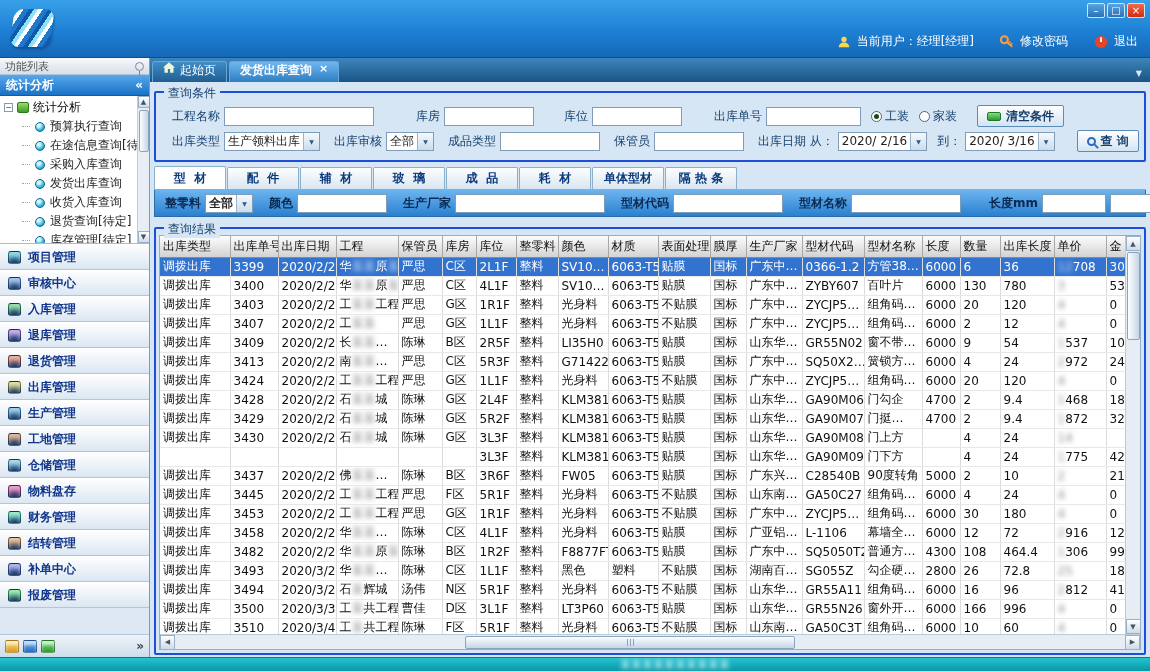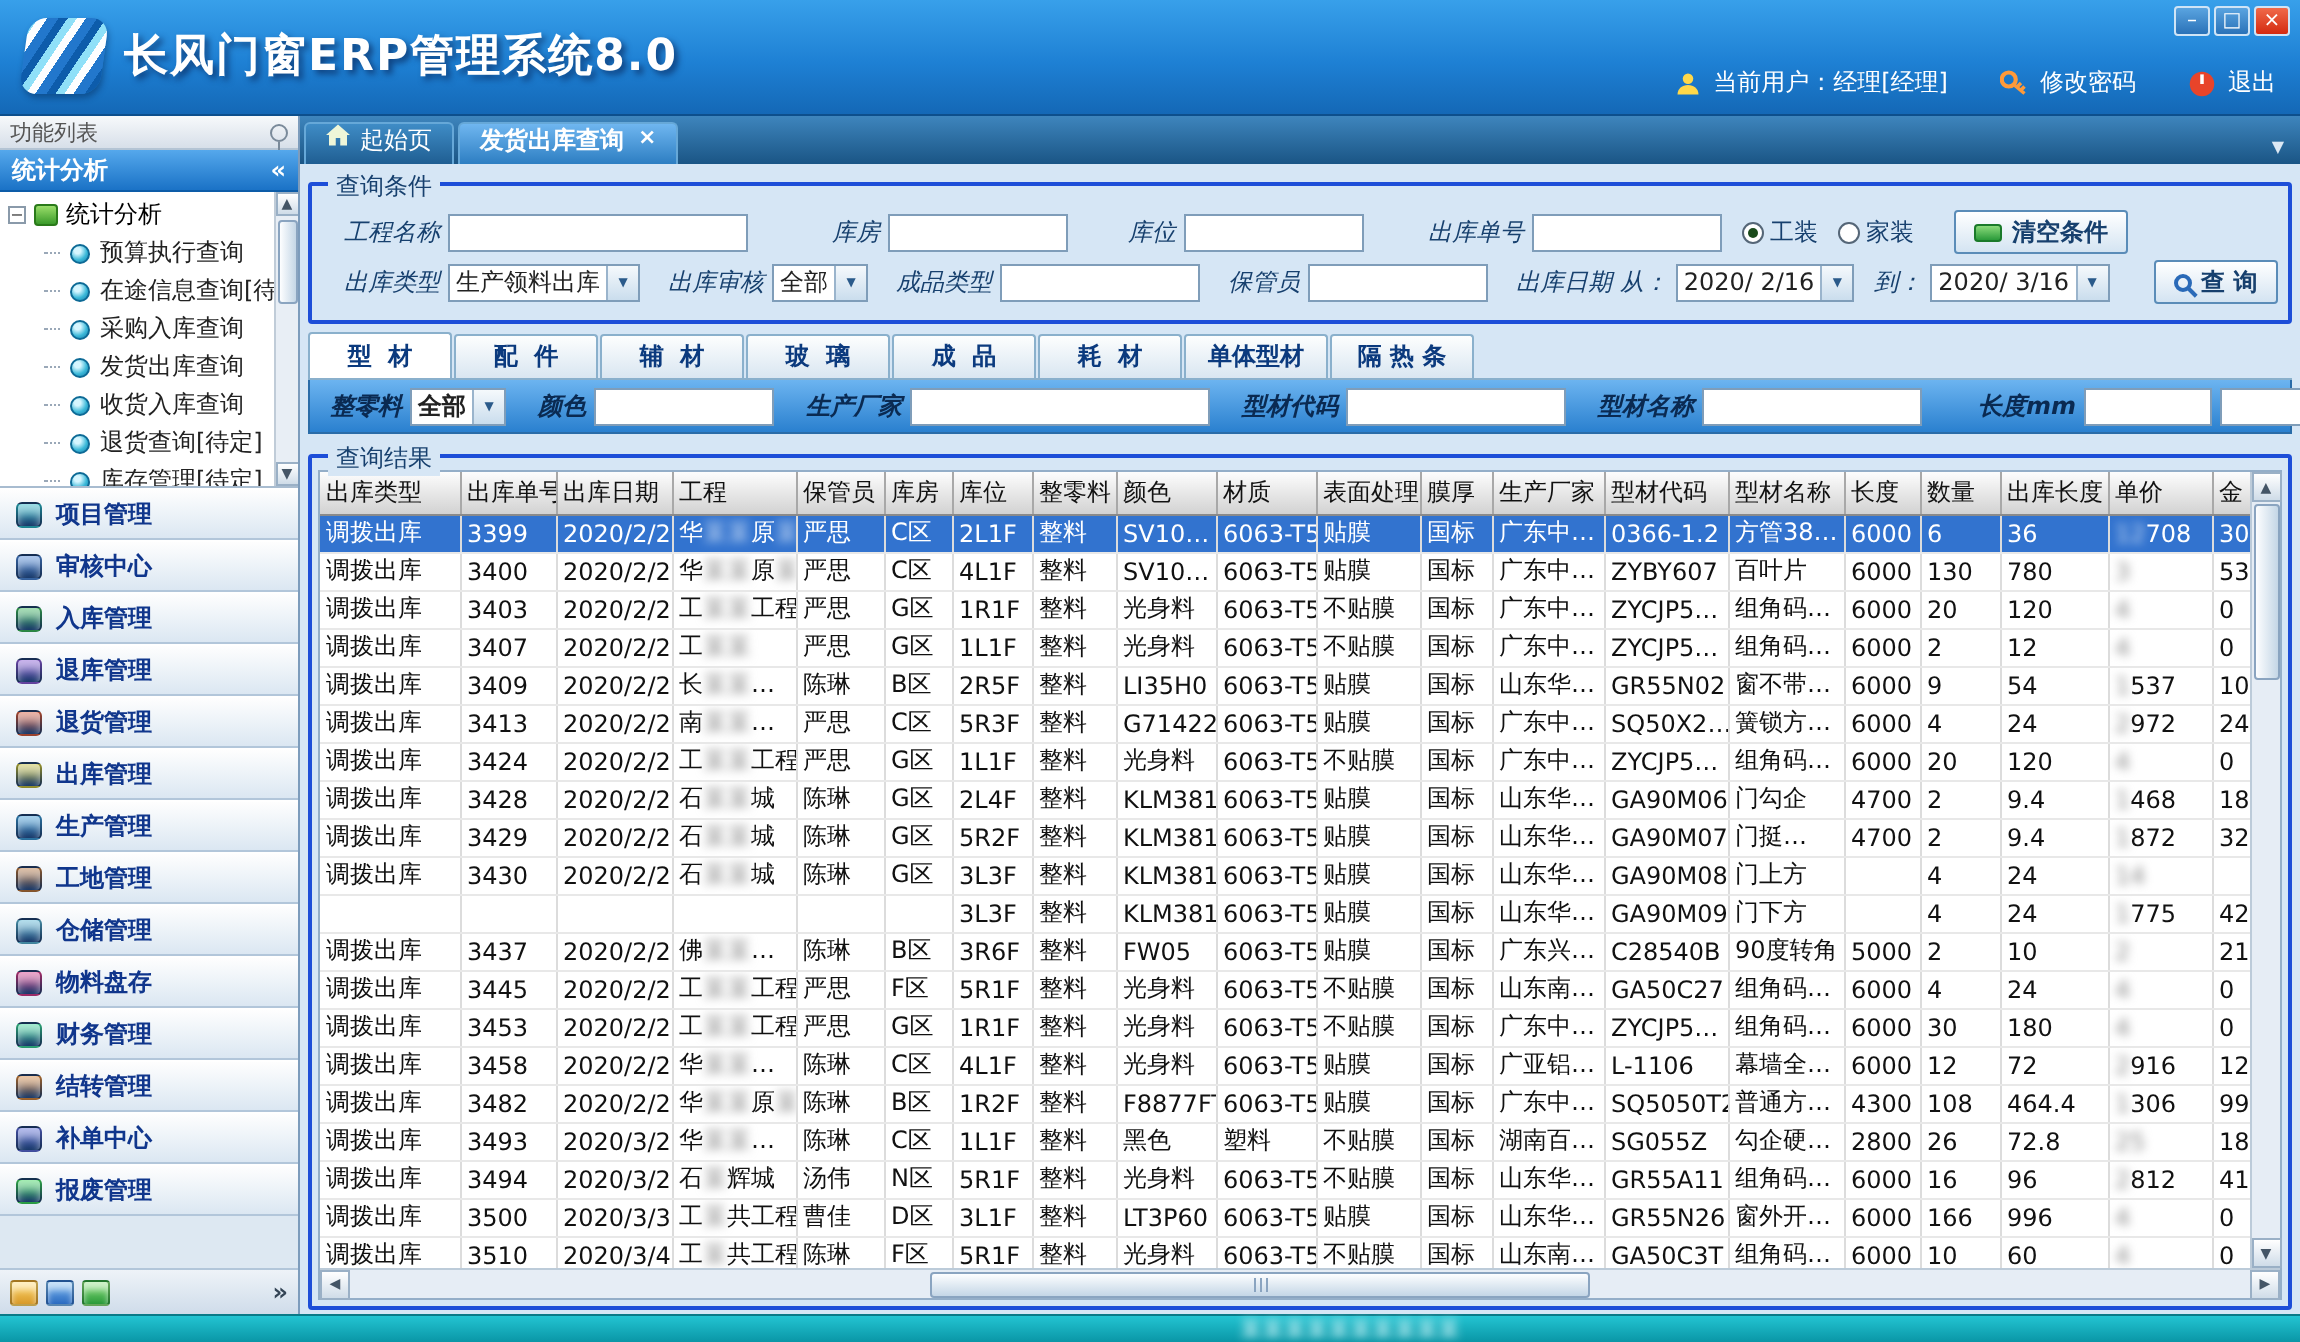--- a/index.html
+++ b/index.html
@@ -85,21 +85,21 @@
   .tab.active { background:linear-gradient(#6fb6f0,#2d7ec2); font-weight:bold; }
   .tab .tclose { font-size:11px; margin-left:2px; }
   .tabbar .sp { flex:1; }
   .tab-arrow { color:#dce8f4; font-size:8px; padding:0 6px 4px 0; }
   
   .group { border:2px solid #1d4ed8; border-radius:2px; position:relative; }
   .glabel { position:absolute; top:-8px; left:8px; background:#d6e6f5; padding:0 4px;
     color:#17406e; font-size:12px; }
   .qgroup { margin:9px 4px 0; padding:9px 6px 5px; flex:none; }
   .frow { display:flex; align-items:center; margin:3px 0; color:#17406e; white-space:nowrap; }
-  .flabel { margin:0 4px 0 10px;font-style:italic; }
+  .flabel { margin:0 4px 0 10px; }
   .inp { height:19px; border:1px solid #7f9db9; background:#fff; font-size:12px; padding:0 3px;
     font-family:inherit; color:#222; }.w64{width:64px}.w88{width:88px}.w90{width:90px}.w95{width:95px}
   .w100{width:100px}.w110{width:110px}.w118{width:118px}.w150{width:150px}
   .combo { display:inline-flex; align-items:center; height:19px; border:1px solid #7f9db9; background:#fff; }
   .cval { flex:1; padding:0 3px; overflow:hidden; white-space:nowrap; color:#222; }
   .cbtn { width:16px; height:17px; flex:none; display:flex; align-items:center; justify-content:center;
     font-size:6px; color:#2a5a8a; background:linear-gradient(#f5f9fc,#cadded); border-left:1px solid #9ab4cc; }
   .radio { width:11px; height:11px; border-radius:50%; border:1px solid #567; background:#fff;
     position:relative; margin:0 3px 0 10px; flex:none; }
   .radio.checked::after { content:""; position:absolute; inset:2px; border-radius:50%; background:#1a4a1a; }
@@ -158,21 +158,20 @@
   
   .isvg { display:block; }
 </style>
 </head>
 <body>
 
 <div class="win">
 
   <div class="hdr">
     <div class="logo"></div>
-    <div class="title">长风门窗ERP管理系统8.0</div>
     <div class="winbtns">
       <div class="wb">–</div>
       <div class="wb">□</div>
       <div class="wb close">×</div>
     </div>
     <div class="userbar">
       <span>
         <svg class="isvg" width="14" height="14" viewBox="0 0 16 16">
             <circle cx="8" cy="5" r="3" fill="#ffd84a"></circle>
             <path d="M2 14c0-3.3 2.7-5.4 6-5.4s6 2.1 6 5.4z" fill="#ffd84a"></path>

